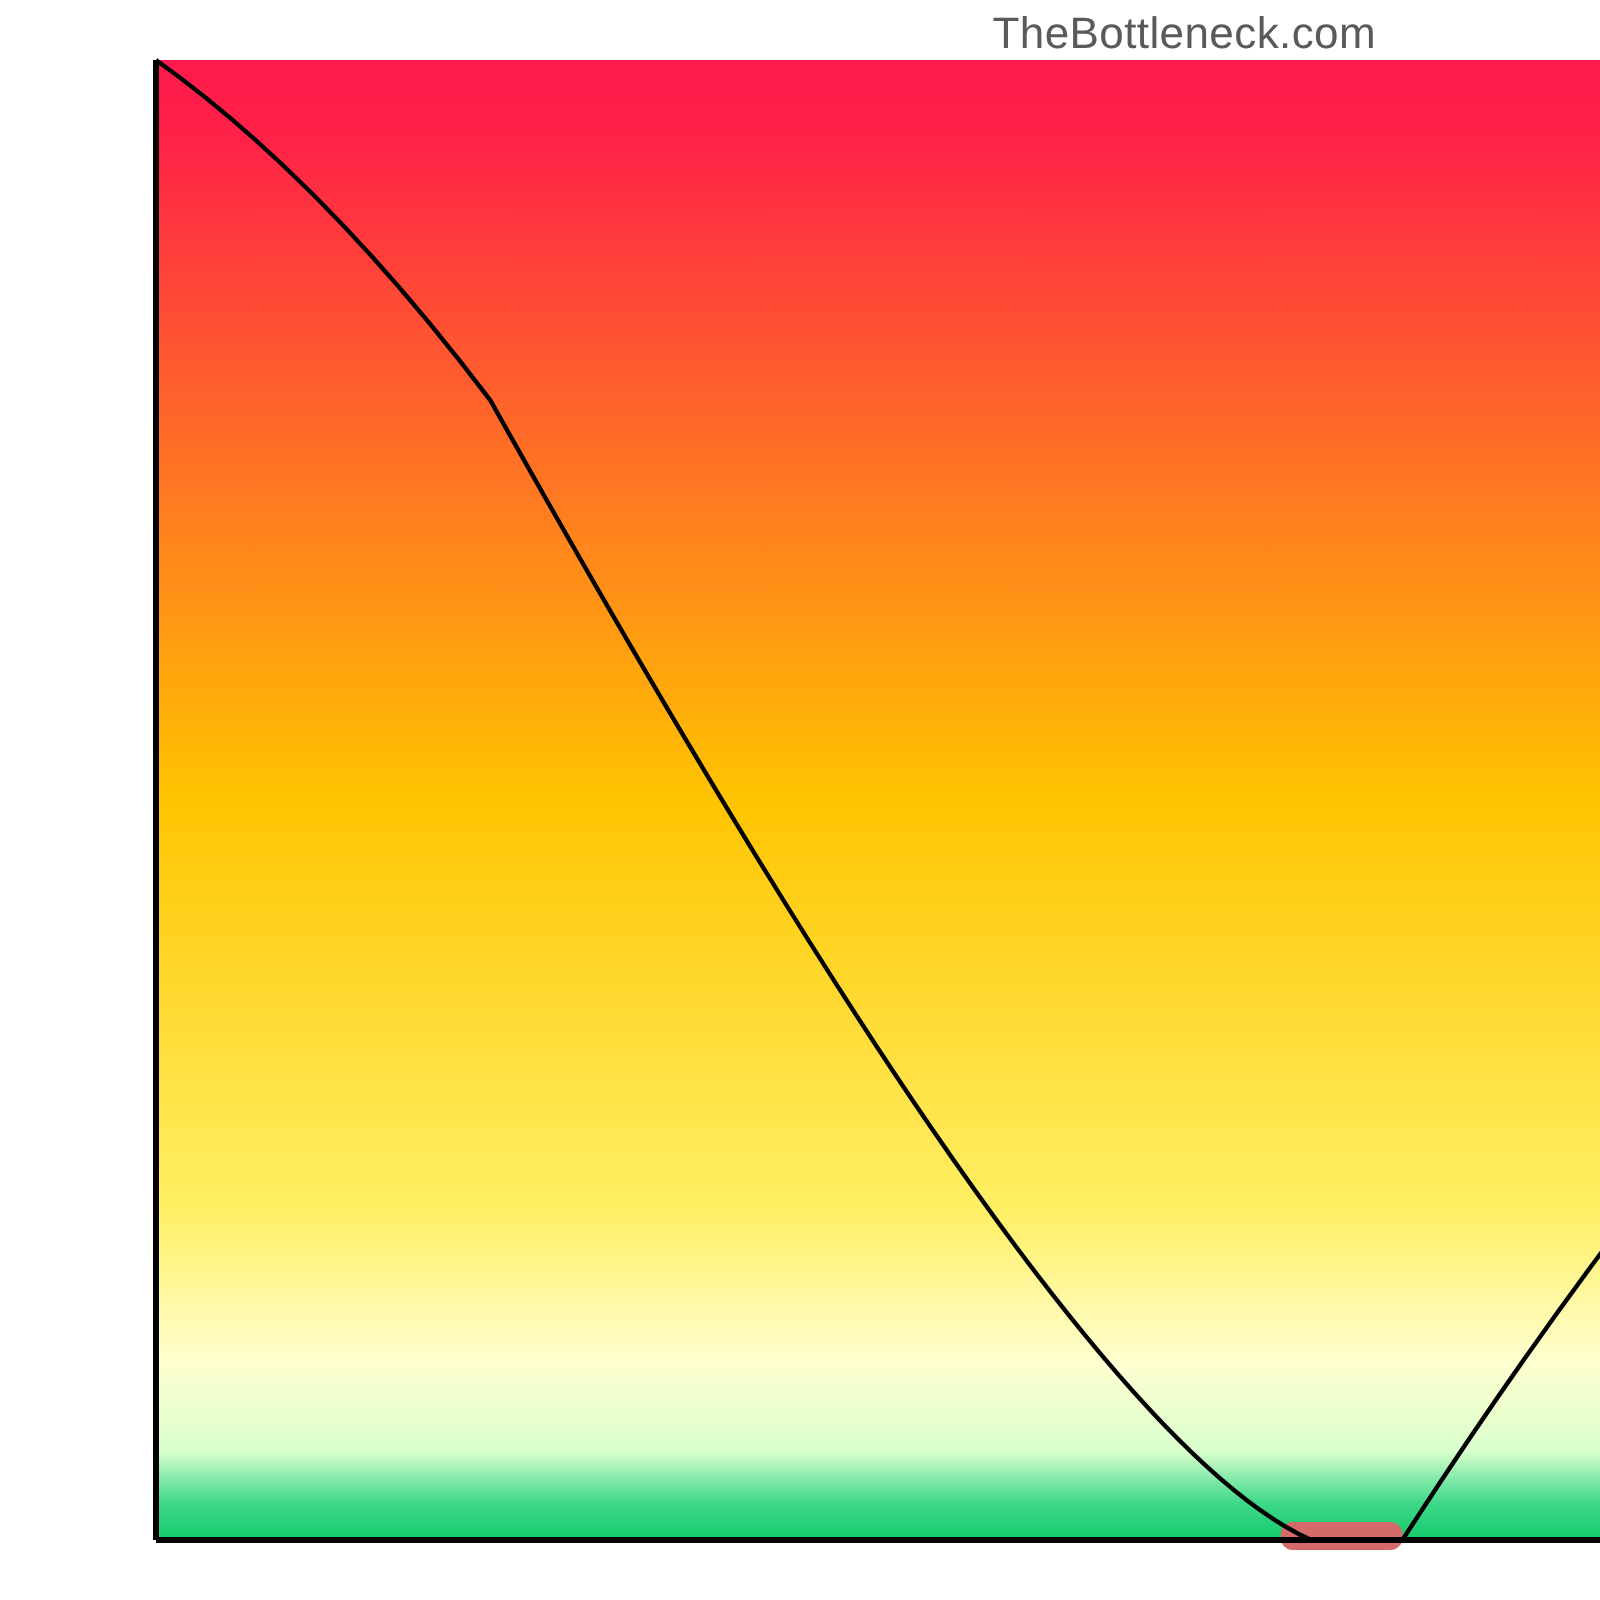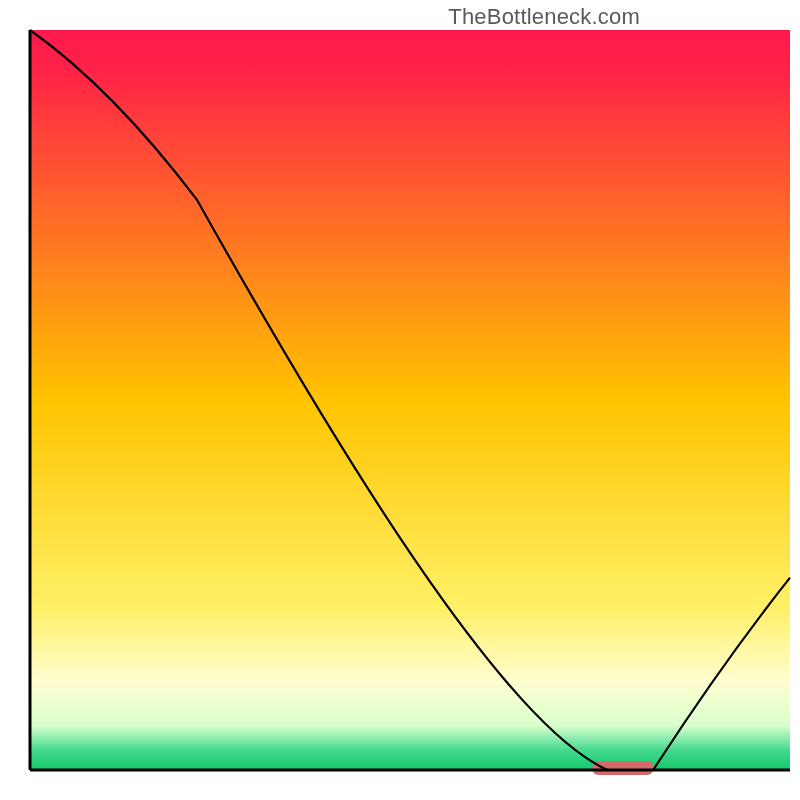--- a/index.html
+++ b/index.html
@@ -8,20 +8,21 @@
     width: 800px;
     height: 800px;
     background: #ffffff;
     font-family: Arial, Helvetica, sans-serif;
     overflow: hidden;
   }
   .chart-container {
     position: relative;
     width: 652px;
     height: 800px;
+    margin-left: 48px;
   }
   .watermark {
     position: absolute;
     top: 4px;
     right: 12px;
     font-size: 22px;
     color: #5a5a5a;
     font-weight: 500;
     letter-spacing: 0.2px;
   }

